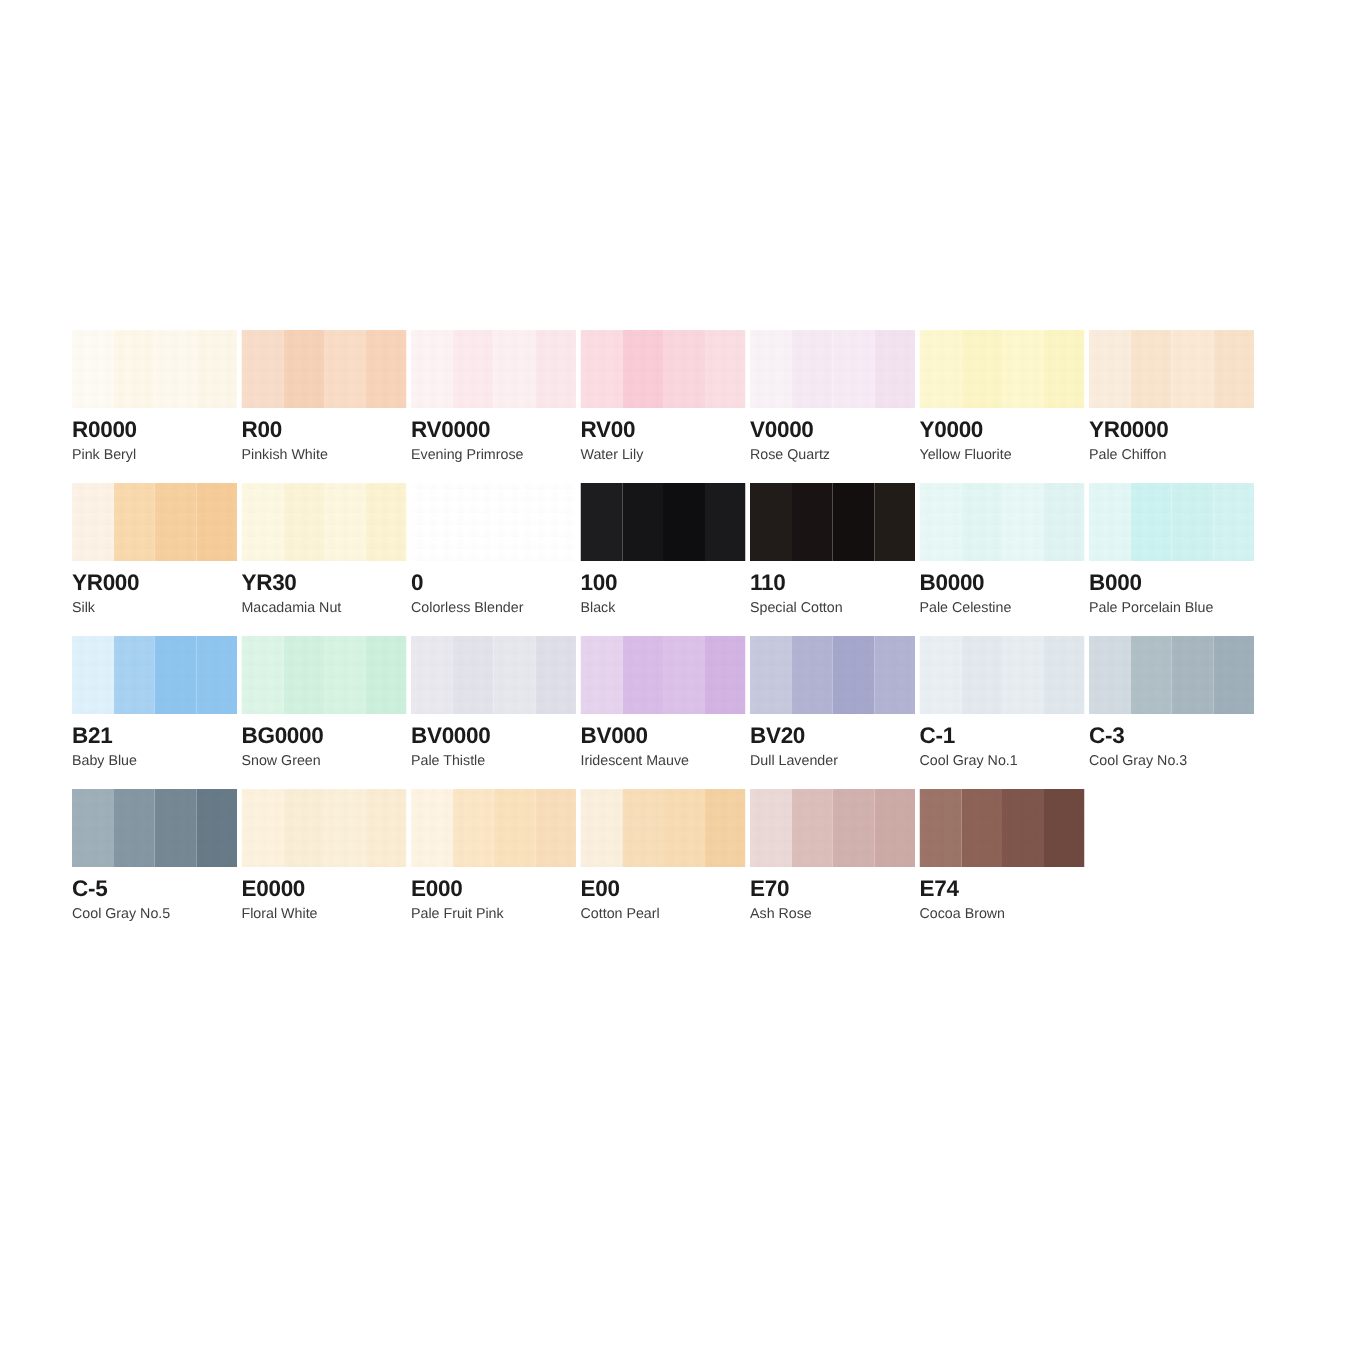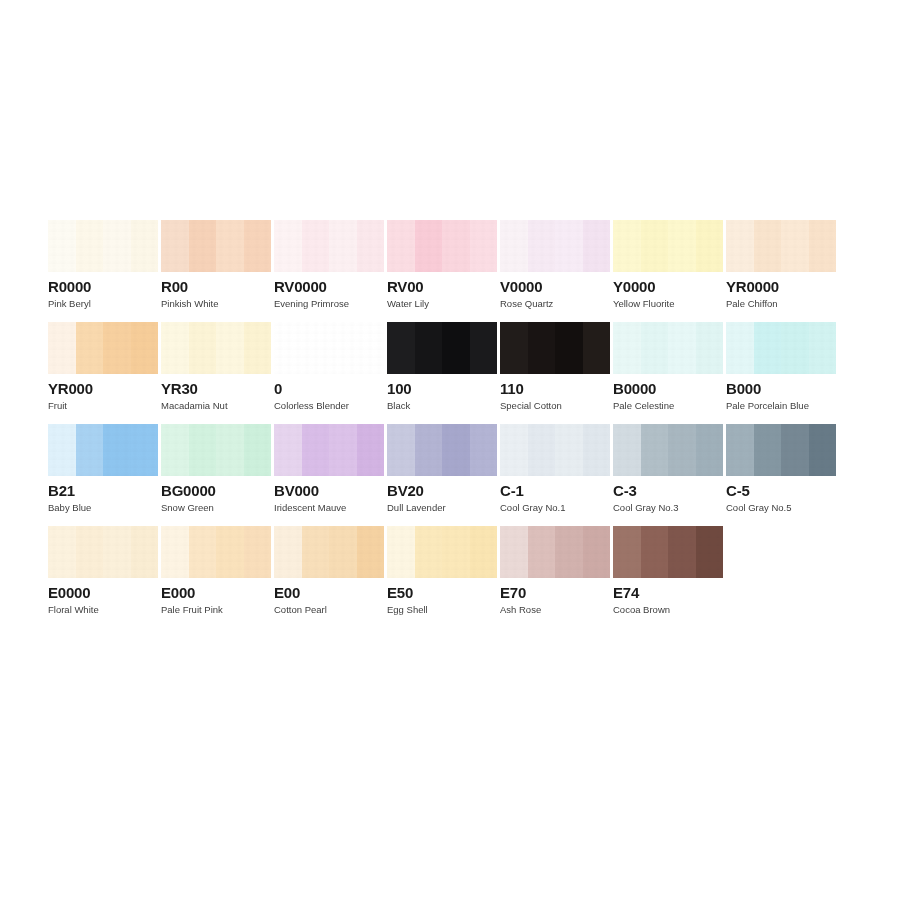--- a/index.html
+++ b/index.html
@@ -175,21 +175,21 @@
         <div class="swatch-name">Pale Chiffon</div>
       </div>
       <div class="swatch-cell">
         <div class="swatch-chip">
           <div class="band" style="background: rgb(253, 242, 230);"></div>
           <div class="band" style="background: rgb(249, 217, 174);"></div>
           <div class="band" style="background: rgb(247, 208, 159);"></div>
           <div class="band" style="background: rgb(246, 205, 153);"></div>
         </div>
         <div class="swatch-code">YR000</div>
-        <div class="swatch-name">Fruit</div>
+        <div class="swatch-name">Silk</div>
       </div>
       <div class="swatch-cell">
         <div class="swatch-chip">
           <div class="band" style="background: rgb(253, 248, 226);"></div>
           <div class="band" style="background: rgb(252, 244, 214);"></div>
           <div class="band" style="background: rgb(253, 247, 223);"></div>
           <div class="band" style="background: rgb(252, 243, 210);"></div>
         </div>
         <div class="swatch-code">YR30</div>
         <div class="swatch-name">Macadamia Nut</div>
@@ -259,20 +259,30 @@
           <div class="band" style="background: rgb(220, 245, 230);"></div>
           <div class="band" style="background: rgb(210, 242, 223);"></div>
           <div class="band" style="background: rgb(215, 243, 226);"></div>
           <div class="band" style="background: rgb(205, 240, 220);"></div>
         </div>
         <div class="swatch-code">BG0000</div>
         <div class="swatch-name">Snow Green</div>
       </div>
       <div class="swatch-cell">
         <div class="swatch-chip">
+          <div class="band" style="background: rgb(233, 233, 239);"></div>
+          <div class="band" style="background: rgb(227, 227, 236);"></div>
+          <div class="band" style="background: rgb(231, 231, 238);"></div>
+          <div class="band" style="background: rgb(223, 223, 233);"></div>
+        </div>
+        <div class="swatch-code">BV0000</div>
+        <div class="swatch-name">Pale Thistle</div>
+      </div>
+      <div class="swatch-cell">
+        <div class="swatch-chip">
           <div class="band" style="background: rgb(230, 212, 238);"></div>
           <div class="band" style="background: rgb(217, 189, 232);"></div>
           <div class="band" style="background: rgb(220, 194, 233);"></div>
           <div class="band" style="background: rgb(211, 180, 227);"></div>
         </div>
         <div class="swatch-code">BV000</div>
         <div class="swatch-name">Iridescent Mauve</div>
       </div>
       <div class="swatch-cell">
         <div class="swatch-chip">
@@ -339,30 +349,20 @@
           <div class="band" style="background: rgb(251, 239, 221);"></div>
           <div class="band" style="background: rgb(248, 223, 186);"></div>
           <div class="band" style="background: rgb(247, 220, 180);"></div>
           <div class="band" style="background: rgb(245, 210, 162);"></div>
         </div>
         <div class="swatch-code">E00</div>
         <div class="swatch-name">Cotton Pearl</div>
       </div>
       <div class="swatch-cell">
         <div class="swatch-chip">
-          <div class="band" style="background: rgb(253, 246, 226);"></div>
-          <div class="band" style="background: rgb(251, 233, 188);"></div>
-          <div class="band" style="background: rgb(251, 232, 185);"></div>
-          <div class="band" style="background: rgb(250, 229, 178);"></div>
-        </div>
-        <div class="swatch-code">E50</div>
-        <div class="swatch-name">Egg Shell</div>
-      </div>
-      <div class="swatch-cell">
-        <div class="swatch-chip">
           <div class="band" style="background: rgb(234, 217, 214);"></div>
           <div class="band" style="background: rgb(220, 191, 187);"></div>
           <div class="band" style="background: rgb(210, 178, 174);"></div>
           <div class="band" style="background: rgb(205, 170, 166);"></div>
         </div>
         <div class="swatch-code">E70</div>
         <div class="swatch-name">Ash Rose</div>
       </div>
       <div class="swatch-cell">
         <div class="swatch-chip">

